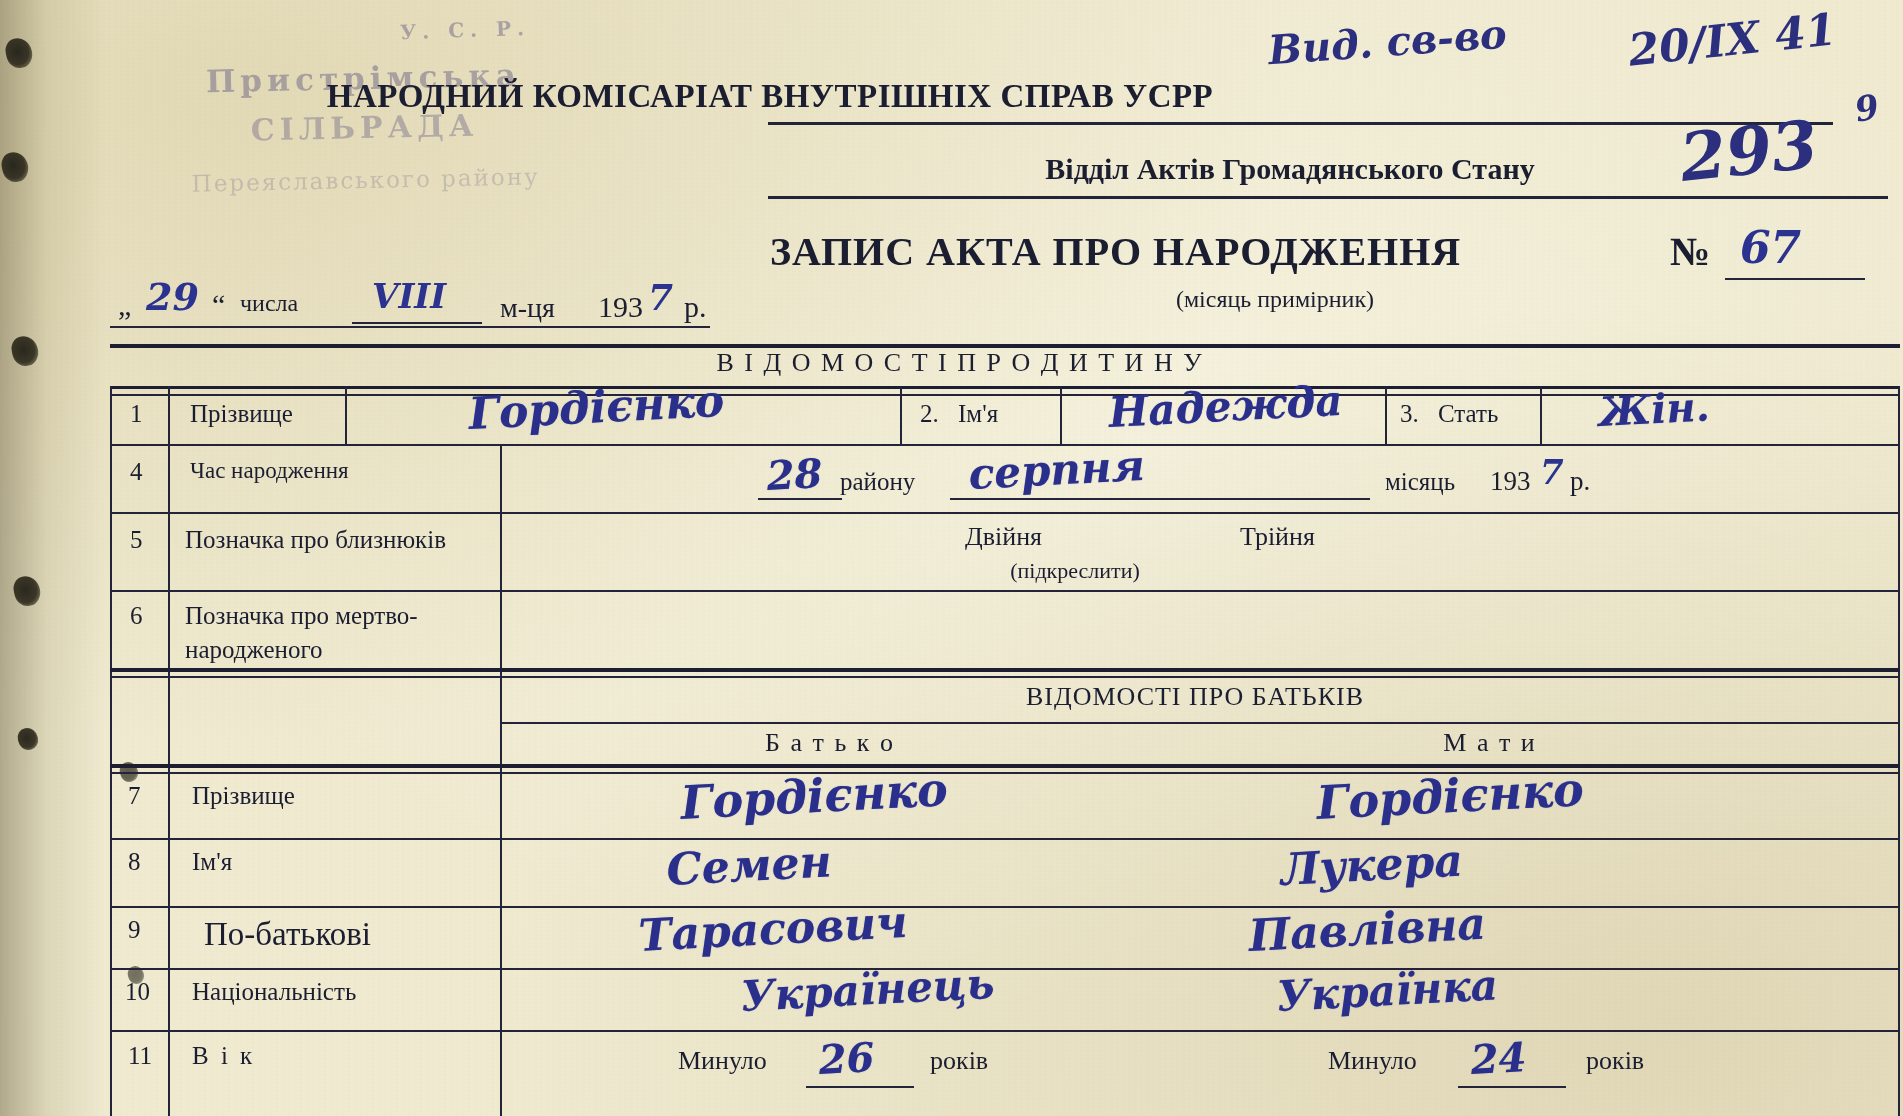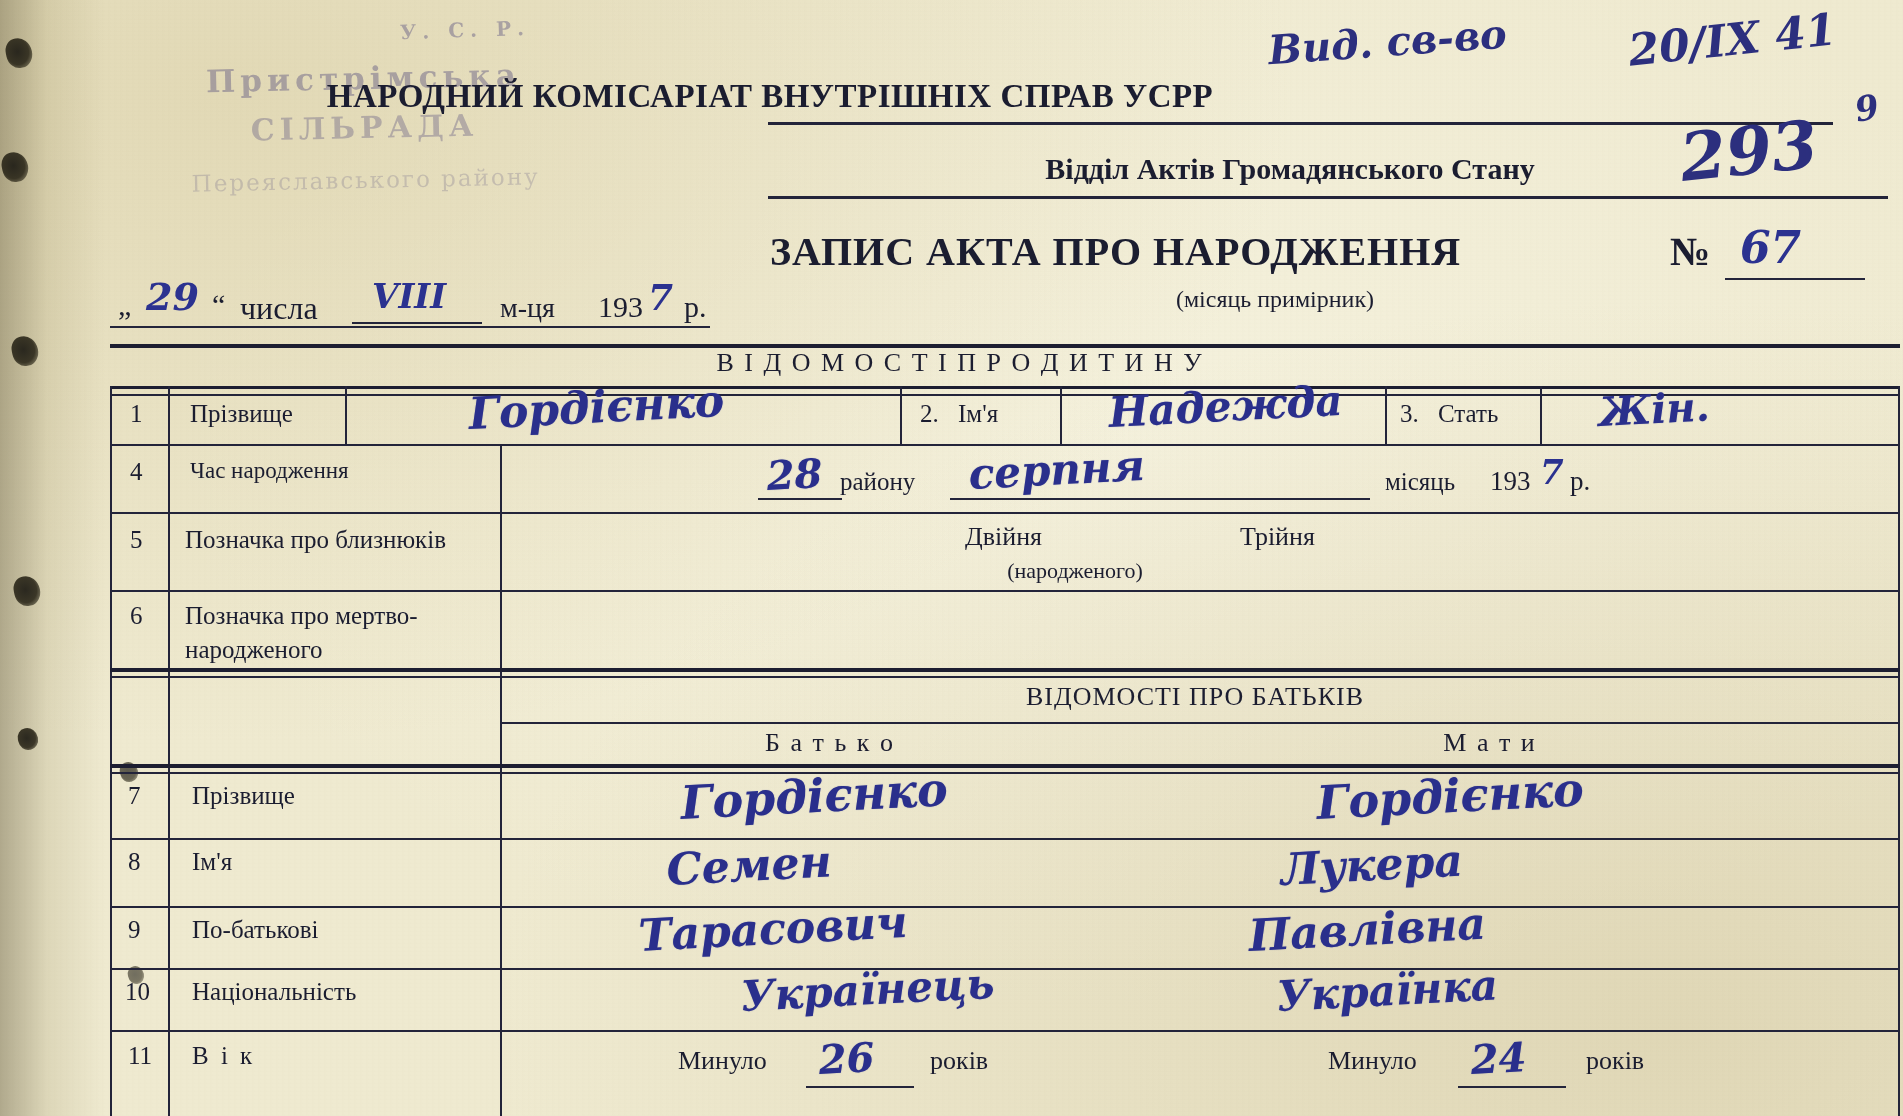--- a/index.html
+++ b/index.html
@@ -173,21 +173,21 @@
   <div class="t print bold" style="left:770px; top:228px; font-size:40px; letter-spacing:1px;">ЗАПИС АКТА ПРО НАРОДЖЕННЯ</div>
   <div class="t print bold" style="left:1670px; top:228px; font-size:40px;">№</div>
   <div class="t hand2" style="left:1740px; top:222px; font-size:44px;">67</div>
   <div class="uline" style="left:1725px; top:278px; width:140px;"></div>
 
   <div class="t print" style="left:1275px; top:286px; font-size:24px; transform:translateX(-50%);">(місяць примірник)</div>
 
   <div class="t print" style="left:118px; top:288px; font-size:30px;">„</div>
   <div class="t hand2" style="left:146px; top:274px; font-size:38px;">29</div>
   <div class="t print" style="left:212px; top:288px; font-size:30px;">“</div>
-  <div class="t print" style="left:240px; top:290px; font-size:32px;">числа</div>
+  <div class="t print" style="left:240px; top:290px; font-size:24px;">числа</div>
   <div class="t hand2" style="left:372px; top:276px; font-size:34px;">VIII</div>
   <div class="uline" style="left:352px; top:322px; width:130px;"></div>
   <div class="t print" style="left:500px; top:292px; font-size:28px;">м-ця</div>
   <div class="t print" style="left:598px; top:290px; font-size:30px;">193</div>
   <div class="t hand2" style="left:648px; top:276px; font-size:36px;">7</div>
   <div class="t print" style="left:684px; top:290px; font-size:30px;">р.</div>
   <div class="uline" style="left:110px; top:326px; width:600px; height:1.5px;"></div>
 
   <div class="tr-hand" style="left:1268px; top:18px; font-size:40px; transform:rotate(-4deg);">Вид. св-во</div>
   <div class="tr-hand" style="left:1628px; top:14px; font-size:44px; transform:rotate(-6deg);">20/IX 41</div>
@@ -230,21 +230,21 @@
   <div class="t hand2" style="left:1540px; top:452px; font-size:34px;">7</div>
   <div class="t print" style="left:1570px; top:466px; font-size:27px;">р.</div>
   <div class="uline" style="left:758px; top:498px; width:84px; height:1.5px;"></div>
   <div class="uline" style="left:950px; top:498px; width:420px; height:1.5px;"></div>
   <div class="hline" style="left:110px; top:512px; width:1790px;"></div>
 
   <div class="t print" style="left:130px; top:526px; font-size:25px;">5</div>
   <div class="t print" style="left:185px; top:526px; font-size:25px;text-align:center;">Позначка про близнюків</div>
   <div class="t print" style="left:965px; top:522px; font-size:26px;">Двійня</div>
   <div class="t print" style="left:1240px; top:522px; font-size:26px;">Трійня</div>
-  <div class="t print" style="left:1075px; top:558px; font-size:22px; transform:translateX(-50%);">(народженого)</div>
+  <div class="t print" style="left:1075px; top:558px; font-size:22px; transform:translateX(-50%);">(підкреслити)</div>
   <div class="hline" style="left:110px; top:590px; width:1790px;"></div>
 
   <div class="t print" style="left:130px; top:602px; font-size:25px;">6</div>
   <div class="t print" style="left:185px; top:602px; font-size:25px;">Позначка про мертво-</div>
   <div class="t print" style="left:185px; top:636px; font-size:25px;">народженого</div>
   <div class="hline dbl" style="left:110px; top:668px; width:1790px;"></div>
   <div class="hline" style="left:110px; top:676px; width:1790px;"></div>
 
   <div class="t print" style="left:1195px; top:682px; font-size:26px; transform:translateX(-50%); letter-spacing:1px;">ВІДОМОСТІ  ПРО  БАТЬКІВ</div>
   <div class="hline" style="left:500px; top:722px; width:1400px;"></div>
@@ -260,21 +260,21 @@
   <div class="t hand" style="left:1318px; top:776px; font-size:46px;">Гордієнко</div>
   <div class="hline" style="left:110px; top:838px; width:1790px;"></div>
 
   <div class="t print" style="left:128px; top:848px; font-size:25px;">8</div>
   <div class="t print" style="left:192px; top:848px; font-size:25px;">Ім'я</div>
   <div class="t hand" style="left:668px; top:844px; font-size:44px;">Семен</div>
   <div class="t hand" style="left:1282px; top:844px; font-size:44px;">Лукера</div>
   <div class="hline" style="left:110px; top:906px; width:1790px;"></div>
 
   <div class="t print" style="left:128px; top:916px; font-size:25px;">9</div>
-  <div class="t print" style="left:192px; top:916px; font-size:25px;">По-батькові</div>
+  <div class="t print" style="left:204px; top:916px; font-size:33px;">По-батькові</div>
   <div class="t hand" style="left:640px; top:910px; font-size:44px;">Тарасович</div>
   <div class="t hand" style="left:1250px; top:910px; font-size:44px;">Павлівна</div>
   <div class="hline" style="left:110px; top:968px; width:1790px;"></div>
 
   <div class="t print" style="left:125px; top:978px; font-size:25px;">10</div>
   <div class="t print" style="left:192px; top:978px; font-size:25px;">Національність</div>
   <div class="t hand" style="left:742px; top:972px; font-size:42px;">Українець</div>
   <div class="t hand" style="left:1278px; top:972px; font-size:42px;">Українка</div>
   <div class="hline" style="left:110px; top:1030px; width:1790px;"></div>
 

